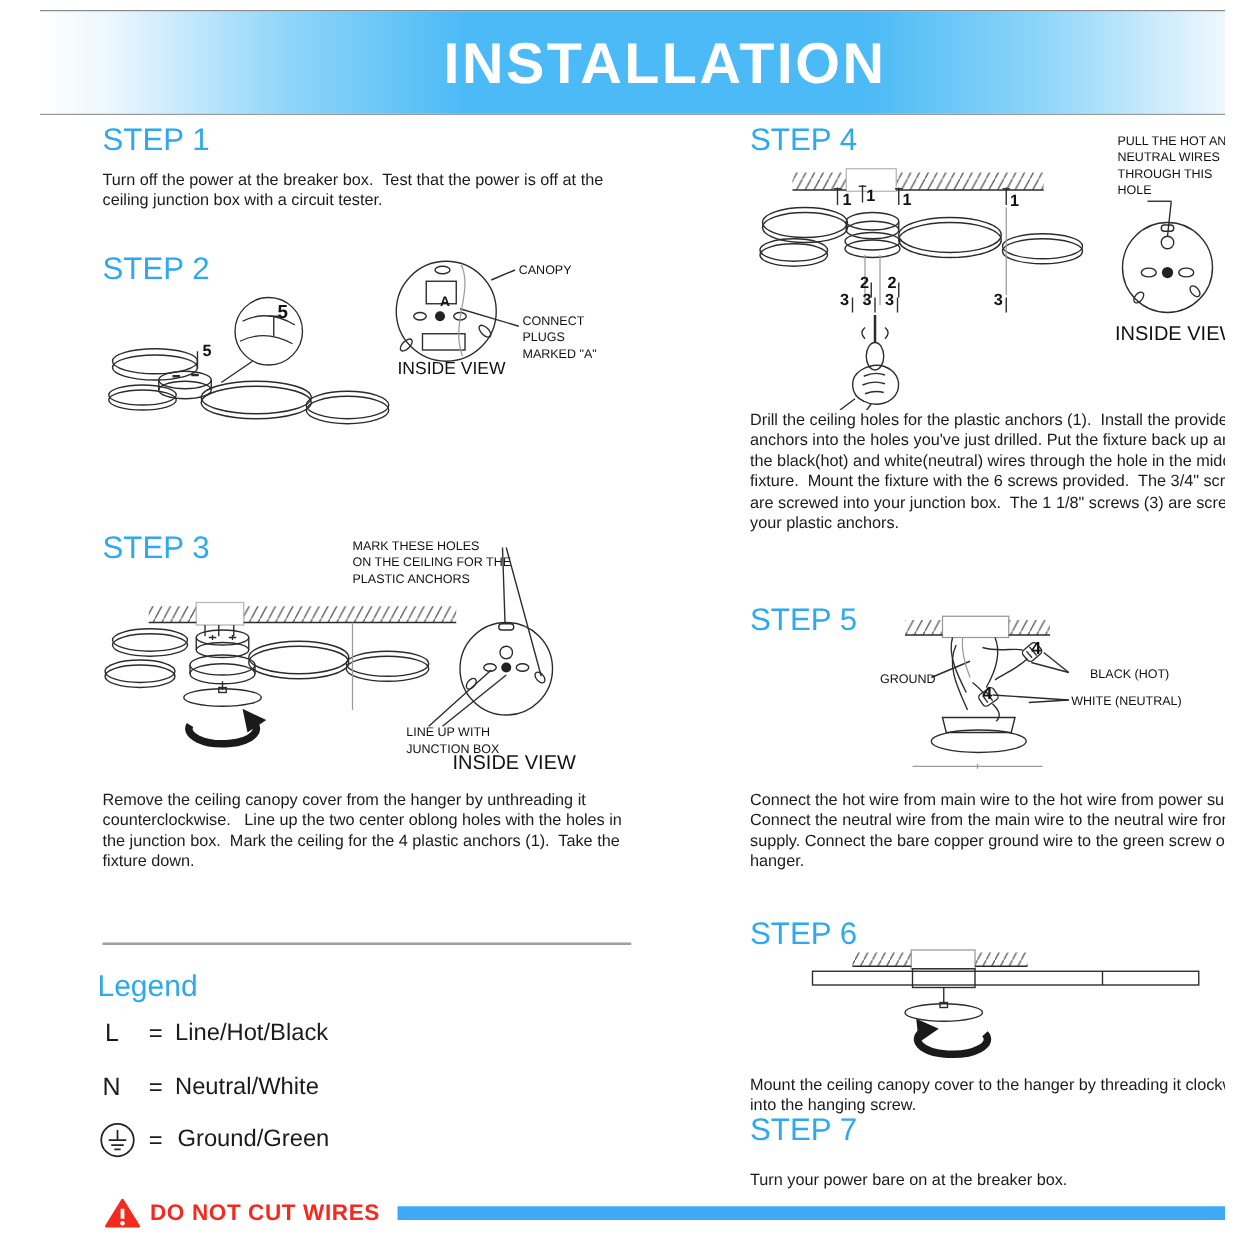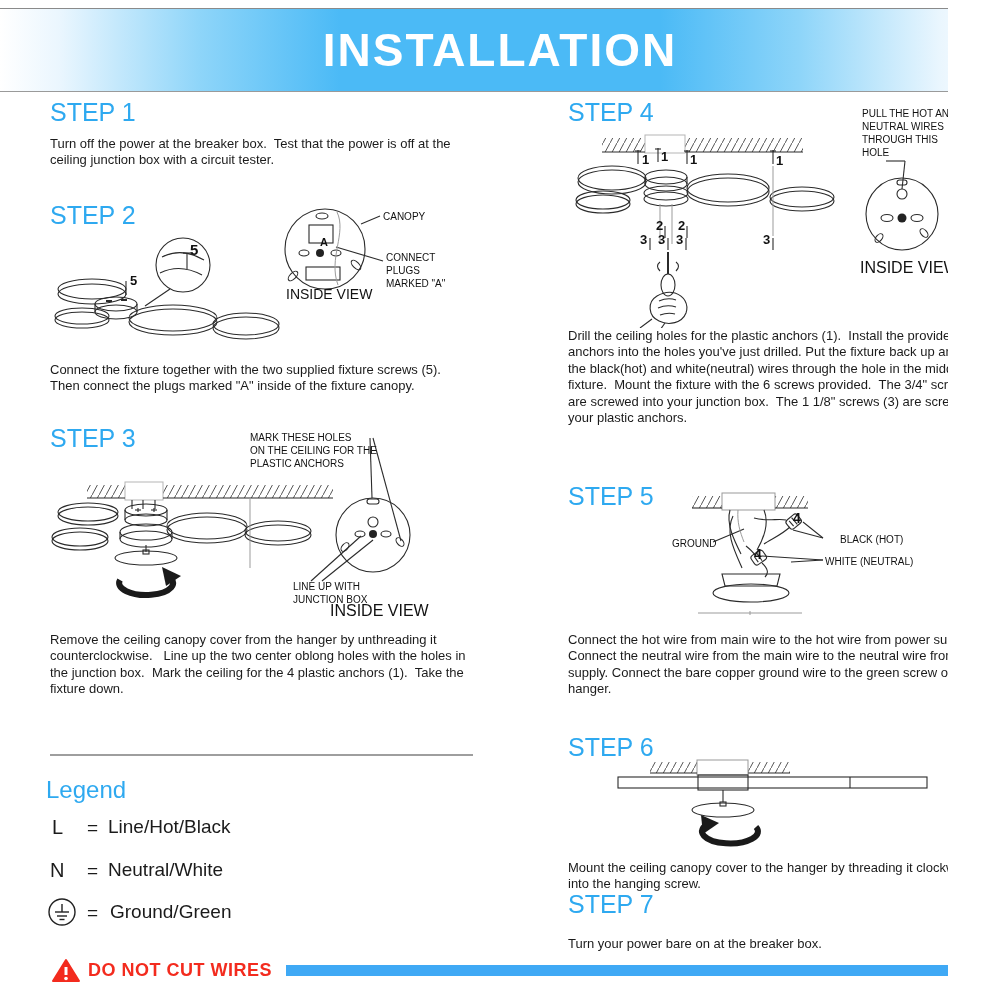--- a/index.html
+++ b/index.html
@@ -1,20 +1,20 @@
 <!DOCTYPE html>
 <html style="--accent: #2ea9f0; --hdr: #4bbaf6; --warn: #f32b1e; --bar: #3fa9f5;"><head>
 <meta charset="utf-8">
 <style>
   :root{
     --accent:#2ea9f0; --hdr:#4bbaf6; --warn:#f32b1e; --bar:#3fa9f5;
   }
   html,body{margin:0;padding:0;background:#fff;}
   .page{position:relative;width:948px;height:1000px;background:#fff;overflow:hidden;
-        font-family:"Liberation Sans",sans-serif;color:#1b1b1b;}
+        font-family:"Liberation Sans",sans-serif;color:#1b1b1b;margin-left:32px;}
   .abs{position:absolute;}
   .header{position:absolute;left:0;top:8px;width:1000px;height:82px;
     border-top:1px solid #8a8a8a;border-bottom:1px solid #9a9a9a;
     background:linear-gradient(90deg,#ffffff 0%,#eaf6fe 6%,#8ed5f9 20%,var(--hdr) 34%,var(--hdr) 66%,#8ed5f9 80%,#eaf6fe 94%,#ffffff 100%);}
   .title{width:100%;height:82px;line-height:82px;text-align:center;color:#ffffff;
     font-size:46px;font-weight:700;letter-spacing:2px;}
   .step-title{color:var(--accent);font-size:25px;}
   .body{font-size:13px;line-height:1.26;white-space:pre-wrap;}
   .legend-title{color:var(--accent);font-size:24px;}
   .leg-sym{font-size:20px;}
@@ -95,21 +95,20 @@
     <span class="dnum-lg" style="left:140px;top:38px">5</span>
     <span class="dnum" style="left:80px;top:70px">5</span>
     <span class="dnum" style="left:270px;top:33px;font-size:11px">A</span>
     <div class="dlabel" style="left:333px;top:7px">CANOPY</div>
     <div class="dlabel" style="left:336px;top:48px">CONNECT
 PLUGS
 MARKED "A"</div>
     <div class="dcap" style="left:236px;top:83px">INSIDE VIEW</div>
   </div>
 
-  <div class="abs body" style="left:50px;top:362px;width:420px">Connect the fixture together with the two supplied fixture screws (5).  Then connect the plugs marked "A" inside of the fixture canopy.</div>
 
   <div class="abs step-title" style="left:50px;top:424px">STEP 3</div>
 
   <div class="abs" style="left:50px;top:430px;width:430px;height:200px">
     <svg width="430" height="200">
       <rect x="37" y="55" width="246" height="13" fill="url(#hatch)"></rect>
       <rect x="75" y="52" width="38" height="18" fill="#fff" stroke="#b5b5b5"></rect>
       <g class="ln">
         <line x1="37" y1="68" x2="75" y2="68"></line>
           <line x1="113" y1="68" x2="283" y2="68"></line>

